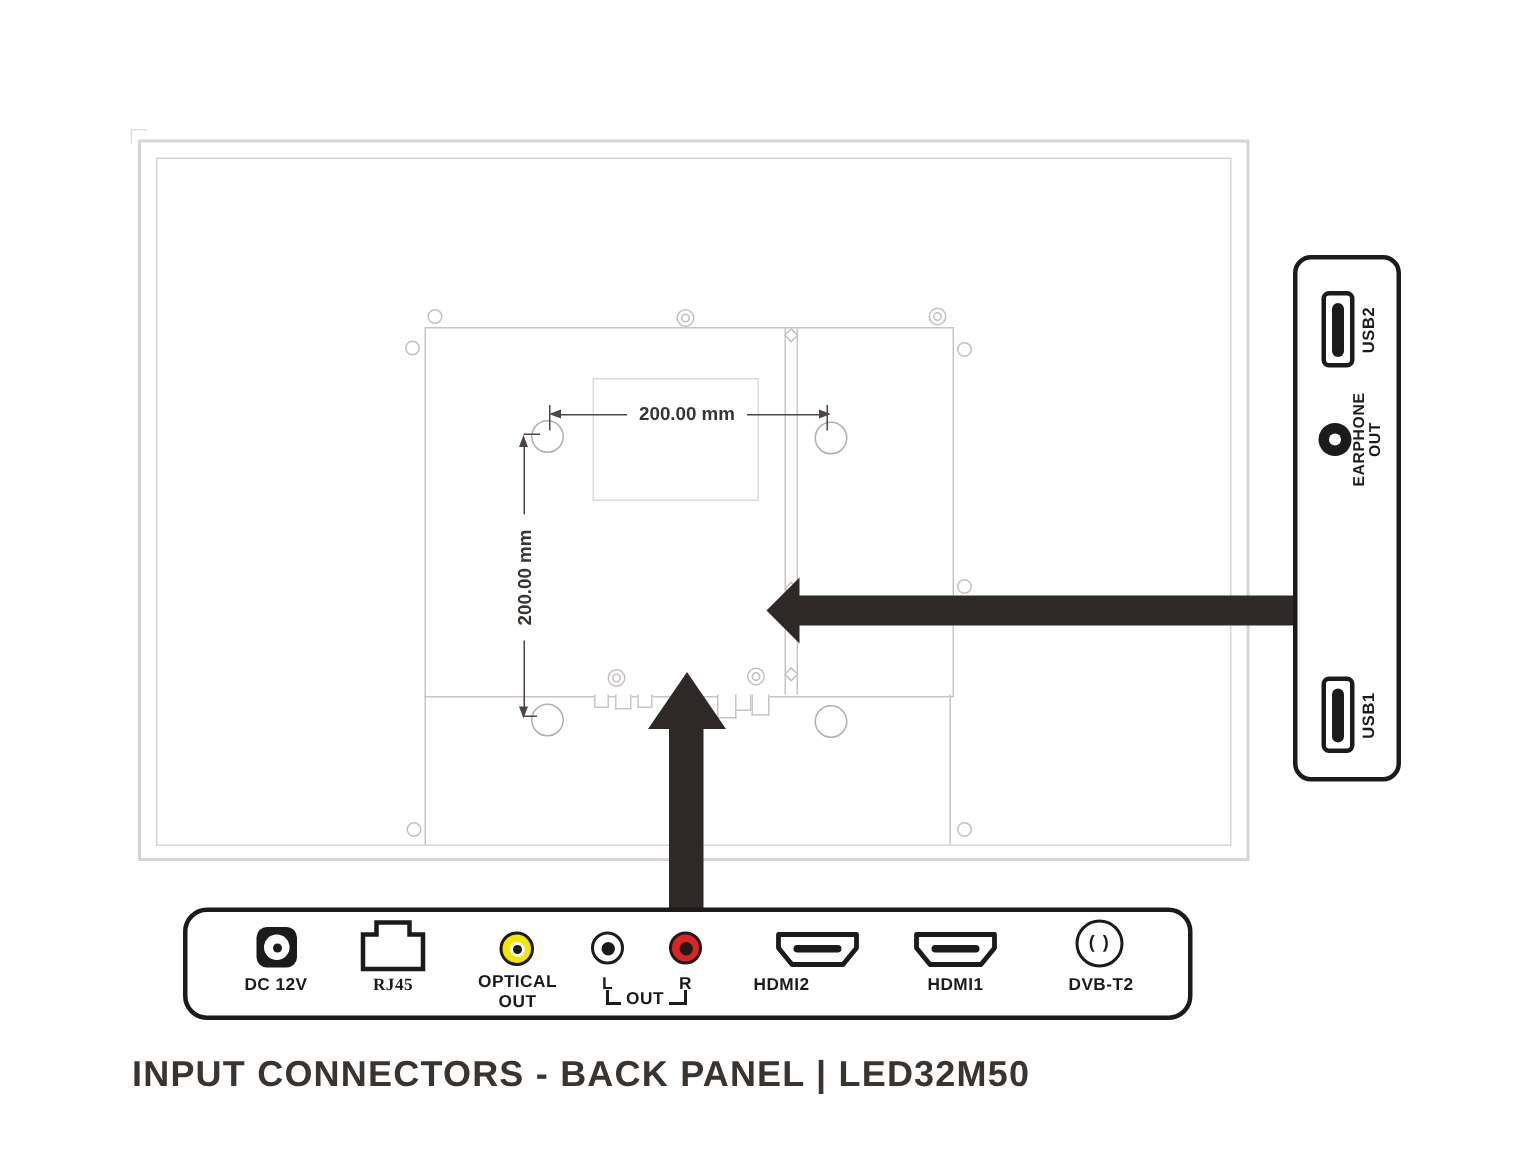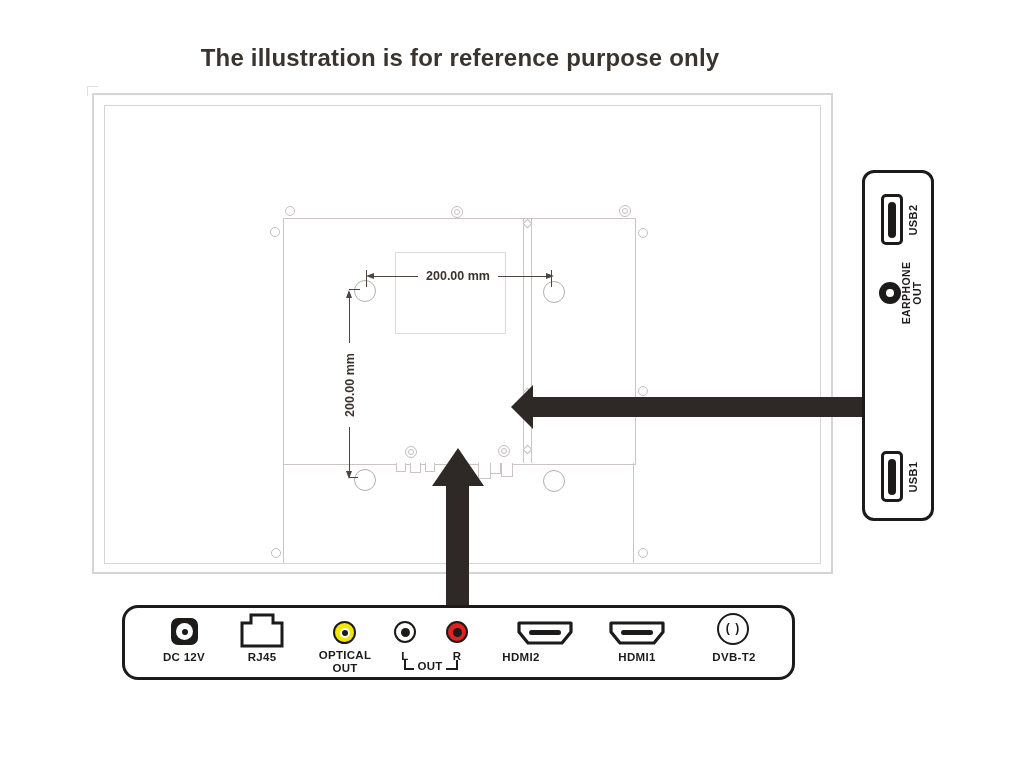--- a/index.html
+++ b/index.html
@@ -44,21 +44,20 @@
   .jackdot{border-radius:50%;background:#1d1b1a;}
   .usbport{width:16px;height:45px;border:3px solid #1d1b1a;border-radius:5px;background:#fff;}
   .usbslot{width:8px;height:36px;background:#1d1b1a;border-radius:4px;}
   .bracket{background:#1d1b1a;}
 </style>
 </head>
 <body>
 
 <div id="canvas">
 
-  <div class="abs title">The illustration is for reference purpose only</div>
 
   <div class="abs corner-h"></div>
   <div class="abs corner-v"></div>
   <div class="abs tv-outer"></div>
   <div class="abs tv-inner"></div>
   <div class="abs mid-panel"></div>
   <div class="abs ln" style="left:523px;top:218px;width:1px;height:245px;"></div>
   <div class="abs ln" style="left:531px;top:218px;width:1px;height:245px;"></div>
   <div class="abs ln" style="left:283px;top:463px;width:1px;height:100px;"></div>
   <div class="abs ln" style="left:633px;top:463px;width:1px;height:100px;"></div>
@@ -123,21 +122,21 @@
 
   <div class="abs" style="left:171px;top:618px;width:27px;height:27px;background:#1d1b1a;border-radius:7px;">
     <div class="abs" style="left:5px;top:5px;width:17px;height:17px;background:#fff;border-radius:50%;"></div>
     <div class="abs jackdot" style="left:11px;top:11px;width:6px;height:6px;"></div>
   </div>
   <div class="abs clabel" style="left:152px;top:651px;width:64px;">DC 12V</div>
 
   <svg class="abs" style="left:239px;top:611px;" width="46" height="38" viewBox="0 0 46 38">
     <path d="M3 35 V12 H12 V4 H34 V12 H43 V35 Z" fill="#ffffff" stroke="#1d1b1a" stroke-width="3" stroke-linejoin="miter"></path>
   </svg>
-  <div class="abs clabel" style="left:234px;top:651px;width:56px;">RJ45</div>
+  <div class="abs clabel" style="left:234px;top:651px;width:56px;font-family:Liberation Serif, serif;">RJ45</div>
 
   <div class="abs jack" style="left:333px;top:621px;width:19px;height:19px;background:#f3e600;">
     <div class="abs" style="left:4.5px;top:4.5px;width:10px;height:10px;background:#fff;border-radius:50%;"></div>
     <div class="abs jackdot" style="left:6.5px;top:6.5px;width:6px;height:6px;"></div>
   </div>
   <div class="abs clabel" style="left:310px;top:649px;width:70px;">OPTICAL</div>
   <div class="abs clabel" style="left:320px;top:662px;width:50px;">OUT</div>
 
   <div class="abs jack" style="left:394px;top:621px;width:18px;height:18px;background:#fff;">
     <div class="abs jackdot" style="left:4.5px;top:4.5px;width:9px;height:9px;"></div>
@@ -185,14 +184,15 @@
   <div class="abs" style="left:872px;top:282px;width:80px;height:22px;transform:rotate(-90deg);text-align:center;">
     <div style="font-size:10.5px;font-weight:bold;color:#1d1b1a;line-height:11px;letter-spacing:.4px;">EARPHONE</div>
     <div style="font-size:10.5px;font-weight:bold;color:#1d1b1a;line-height:11px;letter-spacing:.4px;">OUT</div>
   </div>
 
   <div class="abs usbport" style="left:881px;top:451px;">
     <div class="abs usbslot" style="left:4px;top:4.5px;"></div>
   </div>
   <div class="abs vlabel" style="left:893px;top:471px;width:40px;">USB1</div>
 
+  <div class="abs caption">INPUT CONNECTORS - BACK PANEL | LED32M50</div>
 
 </div>
 
 </body></html>

